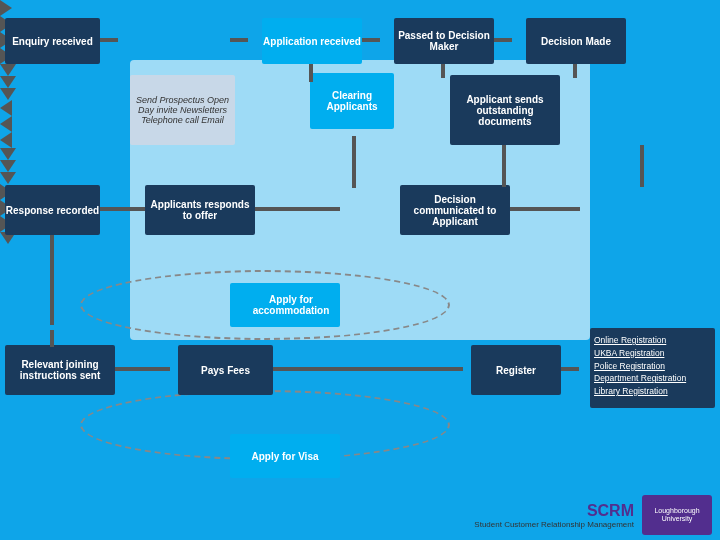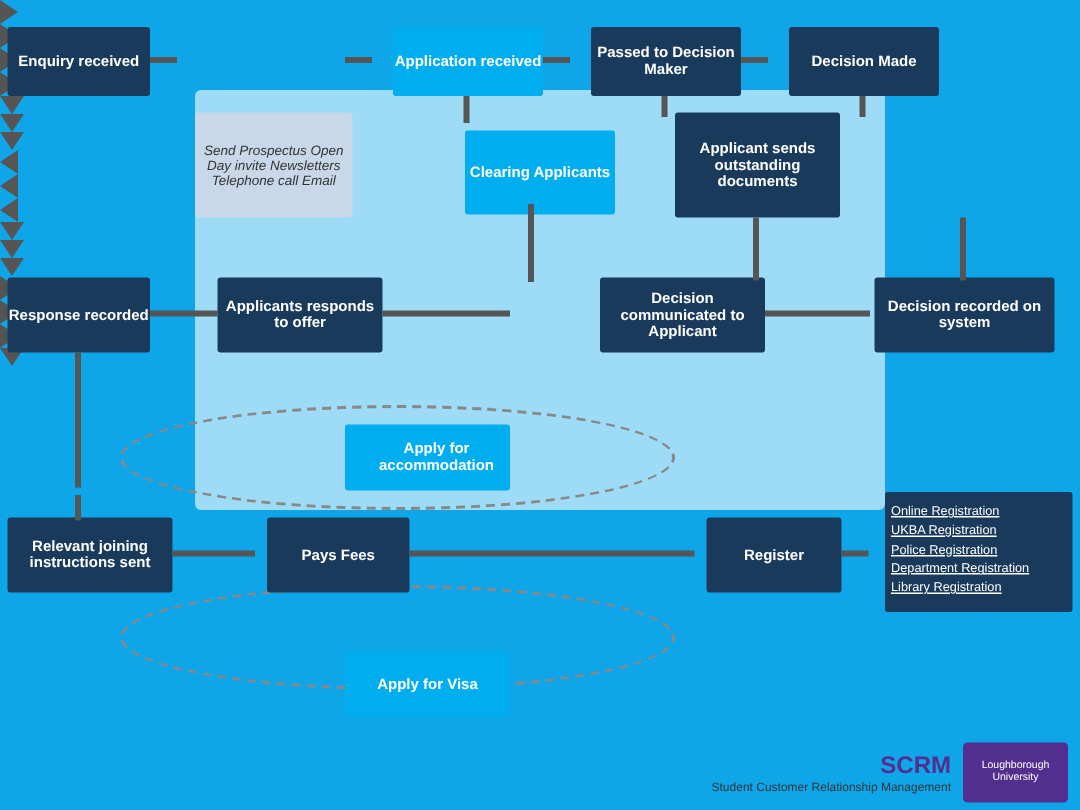--- a/index.html
+++ b/index.html
@@ -152,21 +152,21 @@
   <div class="arrow-right" style="left:508px; top:30px;"></div>
 
   <div class="box box-dark-blue" style="left:526px; top:18px; width:100px; height:46px;">
     <span>Decision Made</span>
   </div>
 
   <div class="box" style="left:130px; top:75px; width:105px; height:70px; background:#c8d8e8; color:#333; font-style:italic; font-weight:normal; font-size:9px; border-radius:2px;">
     <span style="white-space:pre-line;">Send Prospectus Open Day invite Newsletters Telephone call Email</span>
   </div>
 
-  <div class="box box-cyan" style="left:310px; top:87px; width:100px; height:56px;">
+  <div class="box box-cyan" style="left:310px; top:73px; width:84px; height:56px;">
     <span>Clearing Applicants</span>
   </div>
 
   <div class="box box-dark-blue" style="left:450px; top:75px; width:110px; height:70px;">
     <span>Applicant sends outstanding documents</span>
   </div>
 
   <div class="line-v" style="left:309px; top:64px; width:4px; height:18px;"></div>
   <div class="arrow-down" style="left:301px; top:75px;"></div>
 
@@ -190,23 +190,20 @@
   <div class="line-h" style="left:255px; top:207px; width:85px;"></div>
   <div class="arrow-left" style="left:253px; top:199px;"></div>
 
   <div class="box box-dark-blue" style="left:400px; top:185px; width:110px; height:50px;">
     <span>Decision communicated to Applicant</span>
   </div>
 
   <div class="arrow-left" style="left:509px; top:199px;"></div>
   <div class="line-h" style="left:510px; top:207px; width:70px;"></div>
 
-  <div class="box box-dark-blue" style="left:583px; top:185px; width:120px; height:50px;">
-    <span>Decision recorded on system</span>
-  </div>
 
   <div class="line-v" style="left:352px; top:136px; width:4px; height:52px;"></div>
 
   <div class="line-v" style="left:502px; top:145px; width:4px; height:42px;"></div>
   <div class="arrow-down" style="left:494px; top:182px;"></div>
 
   <div class="line-v" style="left:640px; top:145px; width:4px; height:42px;"></div>
   <div class="arrow-down" style="left:632px; top:182px;"></div>
 
   <div class="dashed-oval" style="left:80px; top:270px; width:370px; height:70px;"></div>

